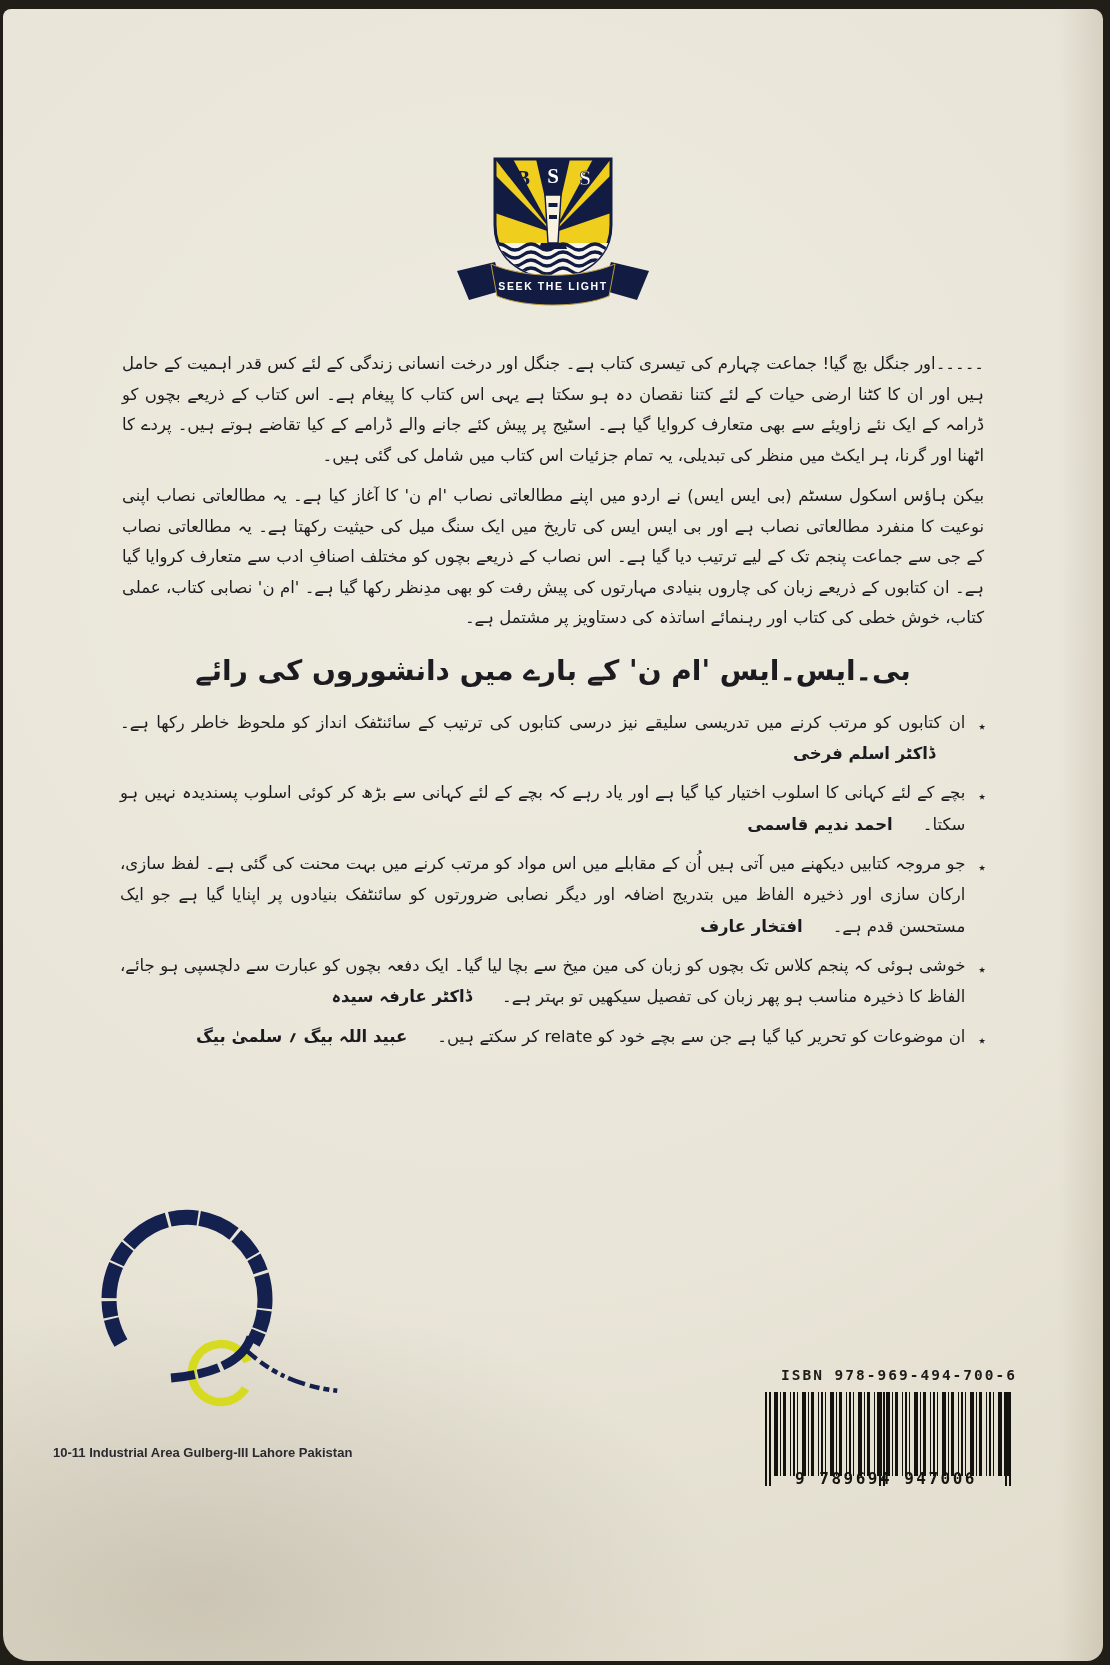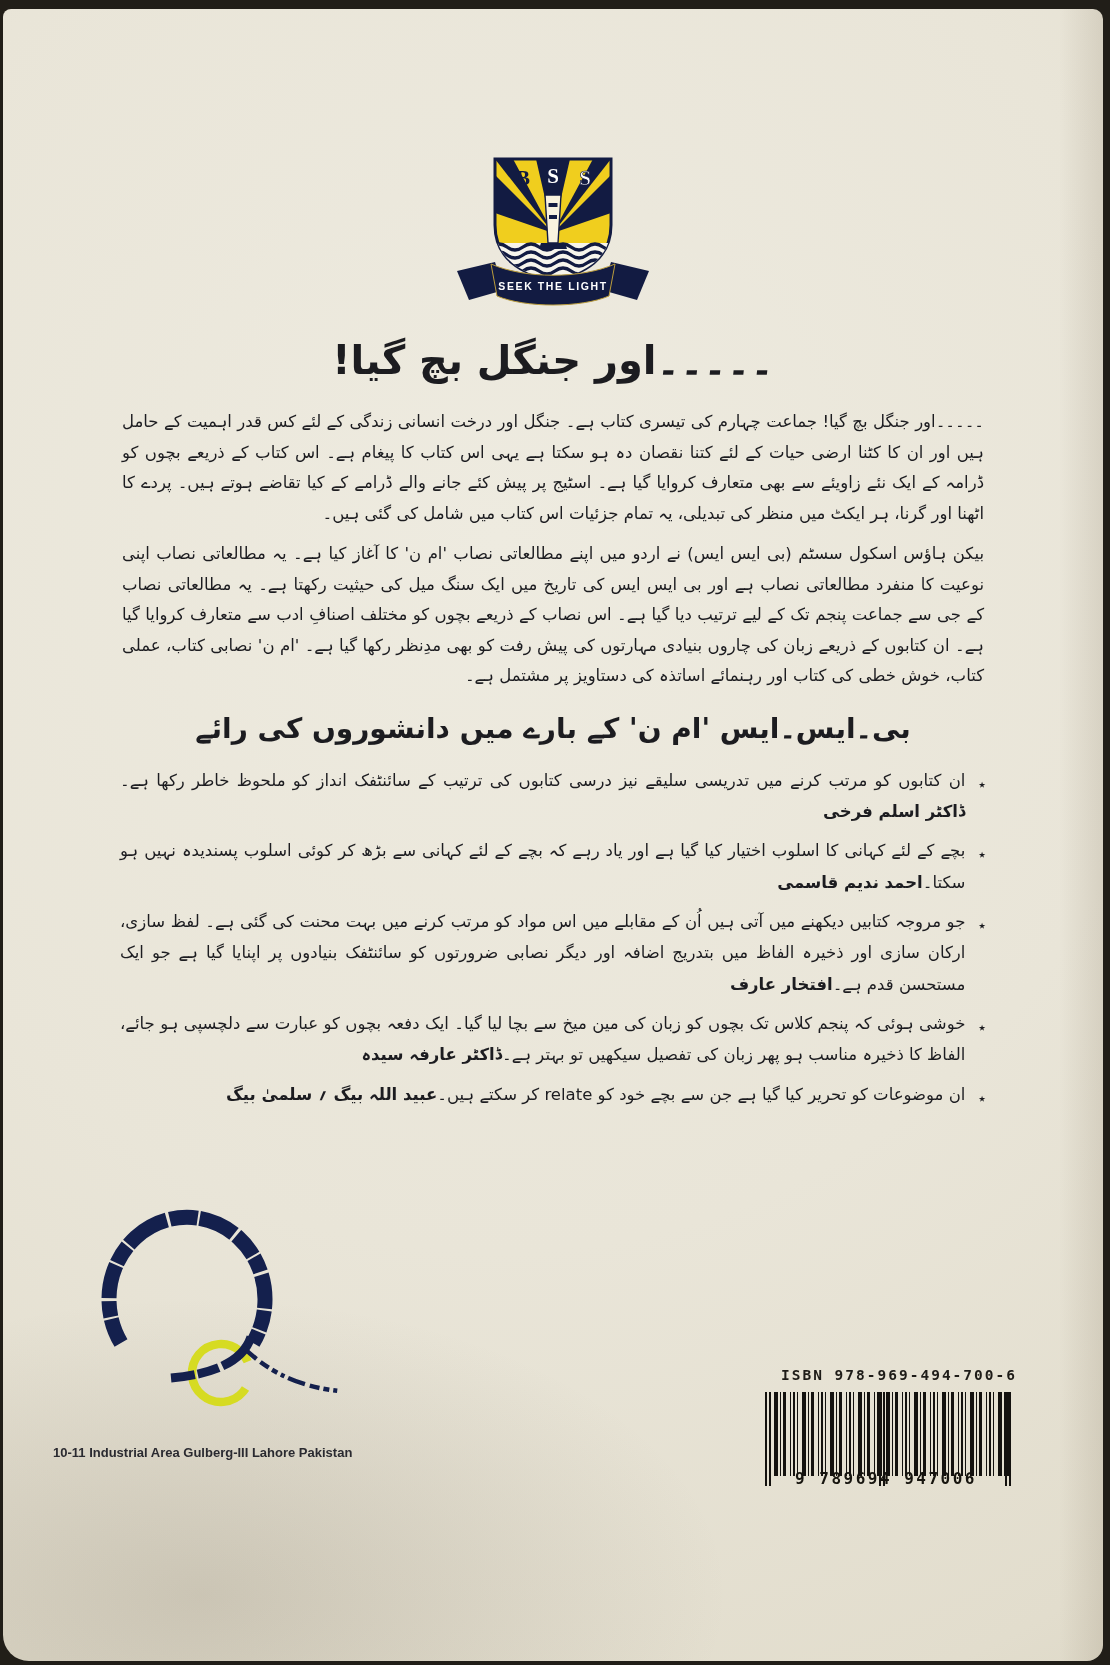--- a/index.html
+++ b/index.html
@@ -26,21 +26,21 @@
   }
   .para.second{margin-top:10px;}
   .reviews-heading{
     margin:20px auto 0;text-align:center;direction:rtl;
     font-size:28px;font-weight:bold;
   }
   .reviews{width:866px;margin:20px auto 0;}
   .review{direction:rtl;display:flex;gap:13px;margin-bottom:8px;font-size:16.5px;line-height:1.9;}
   .review .marker{flex:0 0 auto;padding-top:6px;font-size:14px;}
   .review .rbody{flex:1 1 auto;text-align:justify;}
-  .review .rauthor{font-weight:bold;white-space:nowrap;}
+  .review .rauthor{font-weight:bold;margin-right:30px;white-space:nowrap;}
   
   .publisher{position:absolute;left:36px;top:1172px;width:316px;}
   .pub-name{
     margin-top:-36px;text-align:center;
     font-family:"Liberation Sans",sans-serif;font-weight:bold;
     font-size:33px;color:#1a2a63;letter-spacing:.5px;
   }
   .pub-address{
     margin-top:16px;padding-left:14px;text-align:left;
     font-family:"Liberation Sans",sans-serif;font-weight:bold;
@@ -117,21 +117,20 @@
 
         <text x="90" y="38" text-anchor="middle" font-size="21" font-weight="bold" fill="#121b42" font-family="Liberation Serif, serif">B</text>
         <text x="120" y="36" text-anchor="middle" font-size="21" font-weight="bold" fill="#ffffff" font-family="Liberation Serif, serif">S</text>
         <text x="152" y="38" text-anchor="middle" font-size="21" font-weight="bold" fill="#ffffff" stroke="#121b42" stroke-width="0.7" font-family="Liberation Serif, serif">S</text>
 
         <path d="M58,117 C92,132 148,132 182,117 L176,149 C148,161 92,161 64,149 Z" fill="#121b42" stroke="#bb9d3c" stroke-width="1"></path>
         <text x="120" y="143" text-anchor="middle" font-size="10.5" font-weight="bold" fill="#ffffff" letter-spacing="1.6" font-family="Liberation Sans, sans-serif">SEEK THE LIGHT</text>
       </svg>
     </div>
 
-    <div class="title2">۔۔۔۔۔اور جنگل بچ گیا!</div>
 
     <p class="para">۔۔۔۔۔اور جنگل بچ گیا! جماعت چہارم کی تیسری کتاب ہے۔ جنگل اور درخت انسانی زندگی کے لئے کس قدر اہمیت کے حامل ہیں اور ان کا کٹنا ارضی حیات کے لئے کتنا نقصان دہ ہو سکتا ہے یہی اس کتاب کا پیغام ہے۔ اس کتاب کے ذریعے بچوں کو ڈرامہ کے ایک نئے زاویئے سے بھی متعارف کروایا گیا ہے۔ اسٹیج پر پیش کئے جانے والے ڈرامے کے کیا تقاضے ہوتے ہیں۔ پردے کا اٹھنا اور گرنا، ہر ایکٹ میں منظر کی تبدیلی، یہ تمام جزئیات اس کتاب میں شامل کی گئی ہیں۔</p>
     <p class="para second">بیکن ہاؤس اسکول سسٹم (بی ایس ایس) نے اردو میں اپنے مطالعاتی نصاب 'ام ن' کا آغاز کیا ہے۔ یہ مطالعاتی نصاب اپنی نوعیت کا منفرد مطالعاتی نصاب ہے اور بی ایس ایس کی تاریخ میں ایک سنگ میل کی حیثیت رکھتا ہے۔ یہ مطالعاتی نصاب کے جی سے جماعت پنجم تک کے لیے ترتیب دیا گیا ہے۔ اس نصاب کے ذریعے بچوں کو مختلف اصنافِ ادب سے متعارف کروایا گیا ہے۔ ان کتابوں کے ذریعے زبان کی چاروں بنیادی مہارتوں کی پیش رفت کو بھی مدِنظر رکھا گیا ہے۔ 'ام ن' نصابی کتاب، عملی کتاب، خوش خطی کی کتاب اور رہنمائے اساتذہ کی دستاویز پر مشتمل ہے۔</p>
 
     <div class="reviews-heading">بی۔ایس۔ایس 'ام ن' کے بارے میں دانشوروں کی رائے</div>
     <div class="reviews">
       <div class="review">
         <span class="marker">٭</span>
         <div class="rbody"><span>ان کتابوں کو مرتب کرنے میں تدریسی سلیقے نیز درسی کتابوں کی ترتیب کے سائنٹفک انداز کو ملحوظ خاطر رکھا ہے۔</span><span class="rauthor">ڈاکٹر اسلم فرخی</span></div>
       </div>

